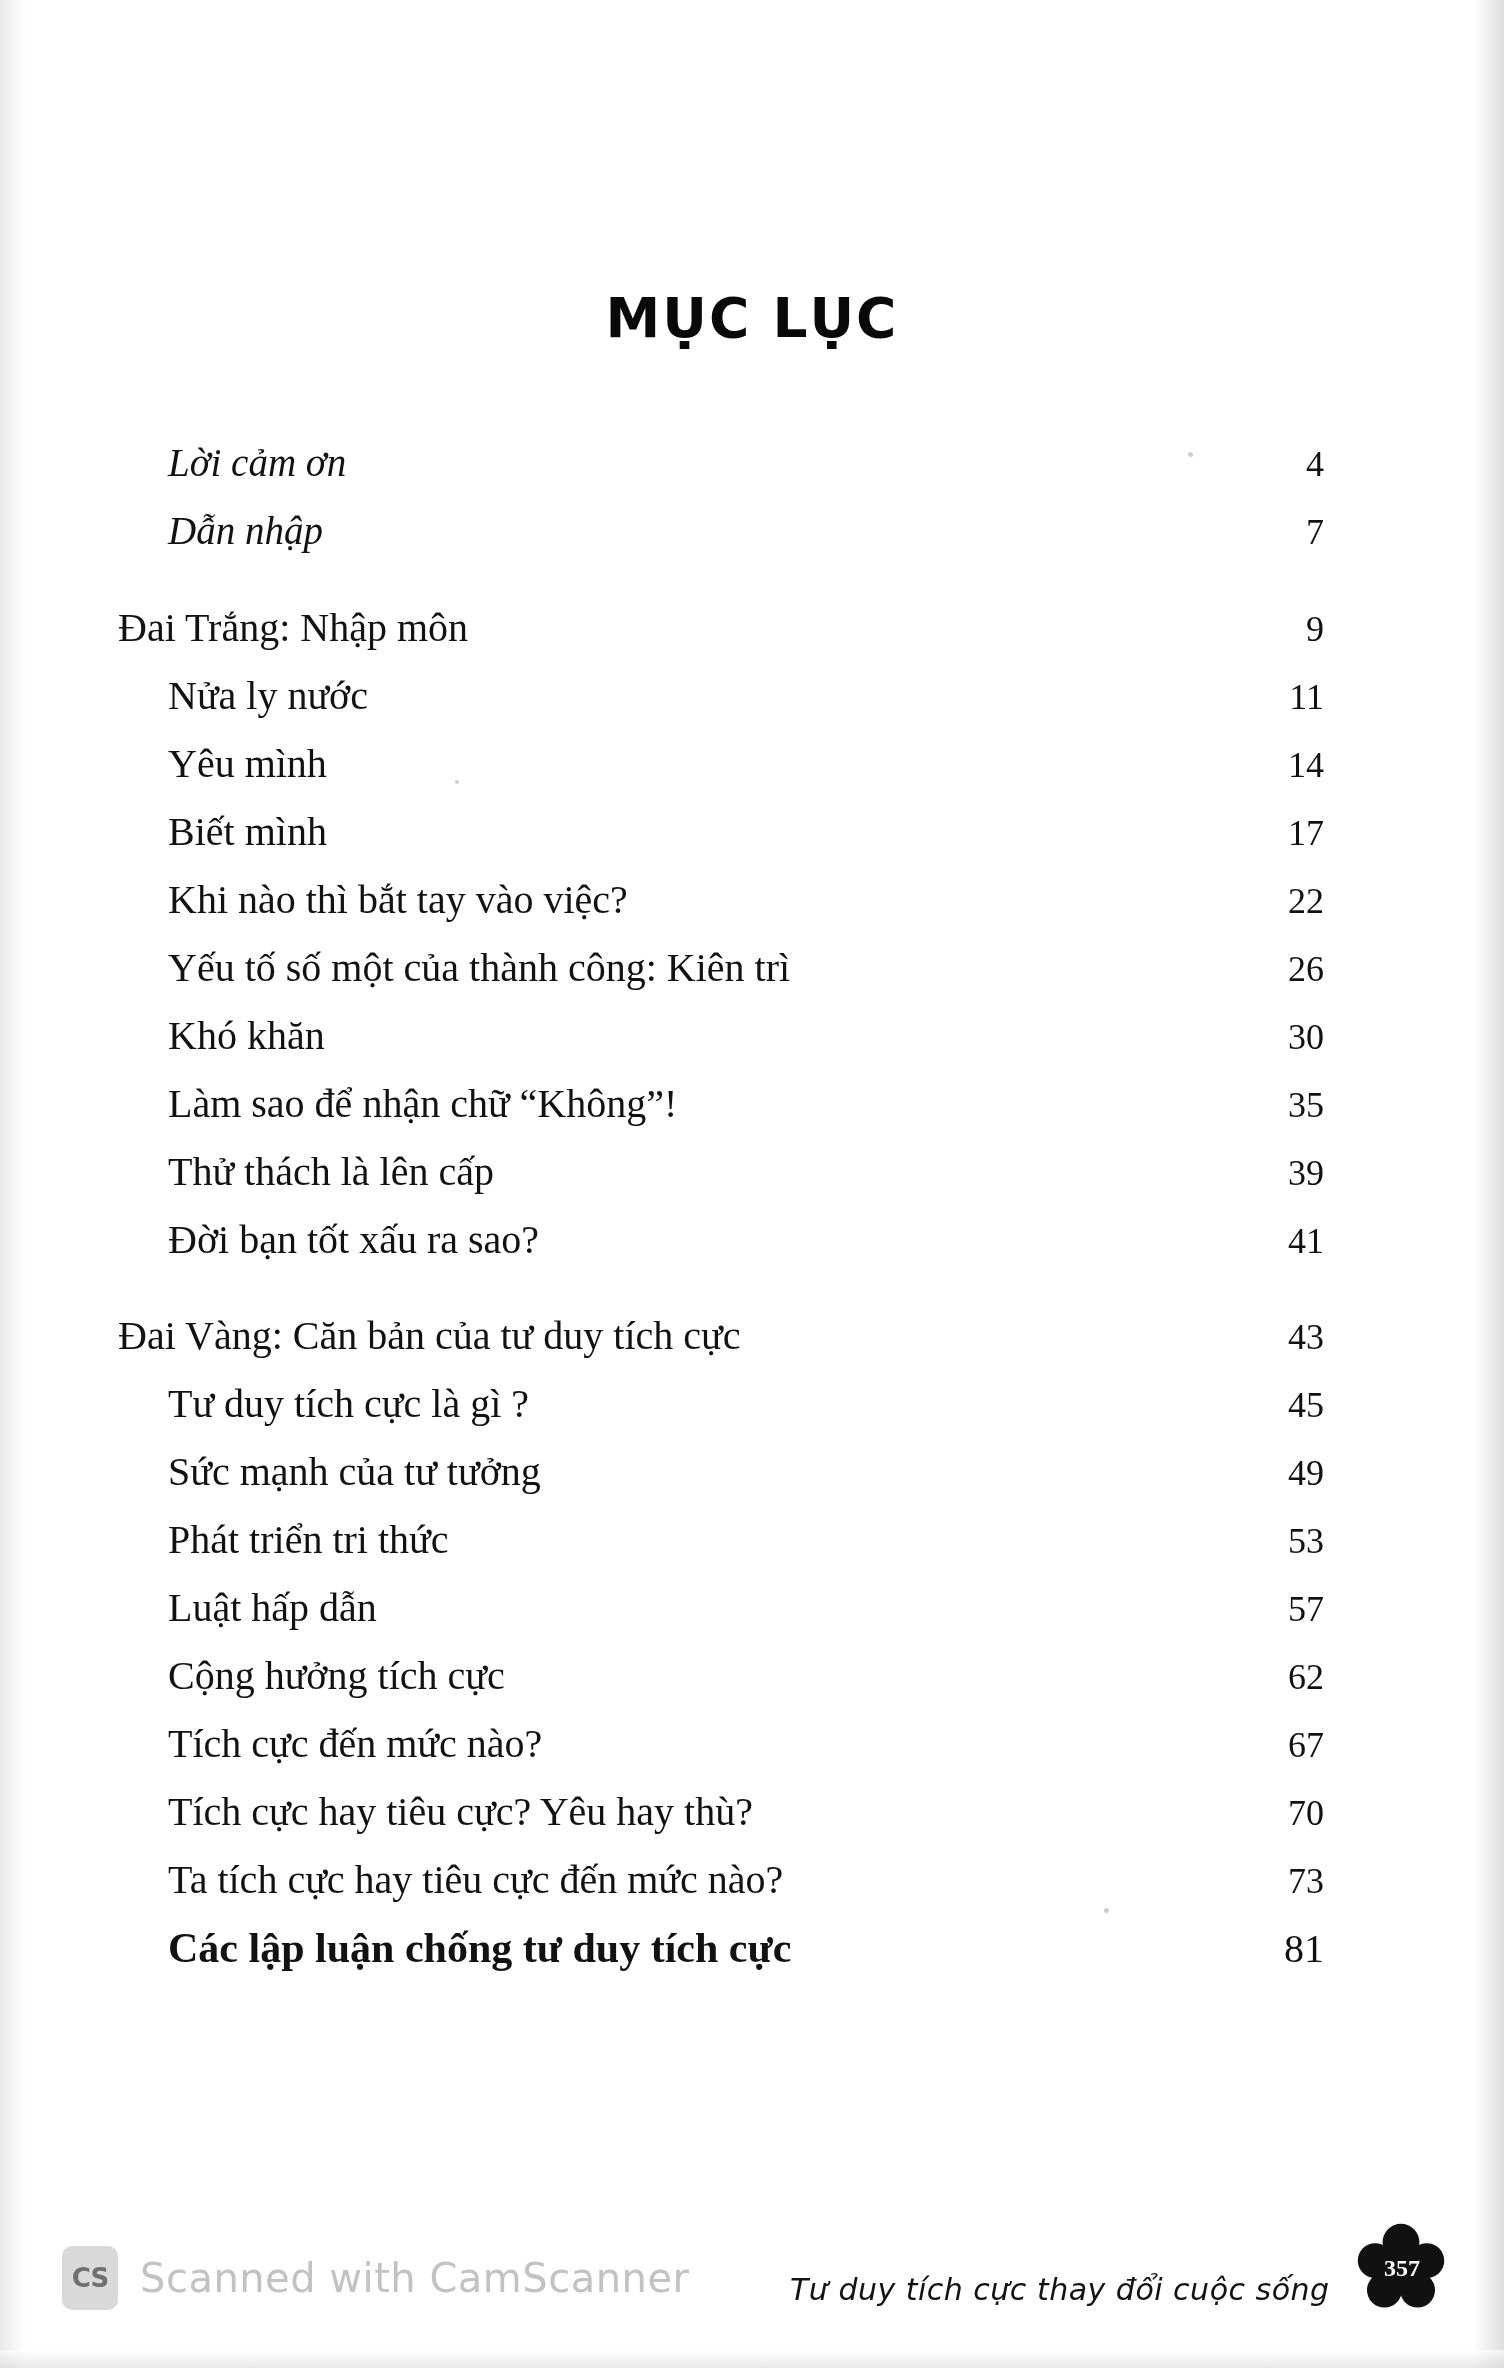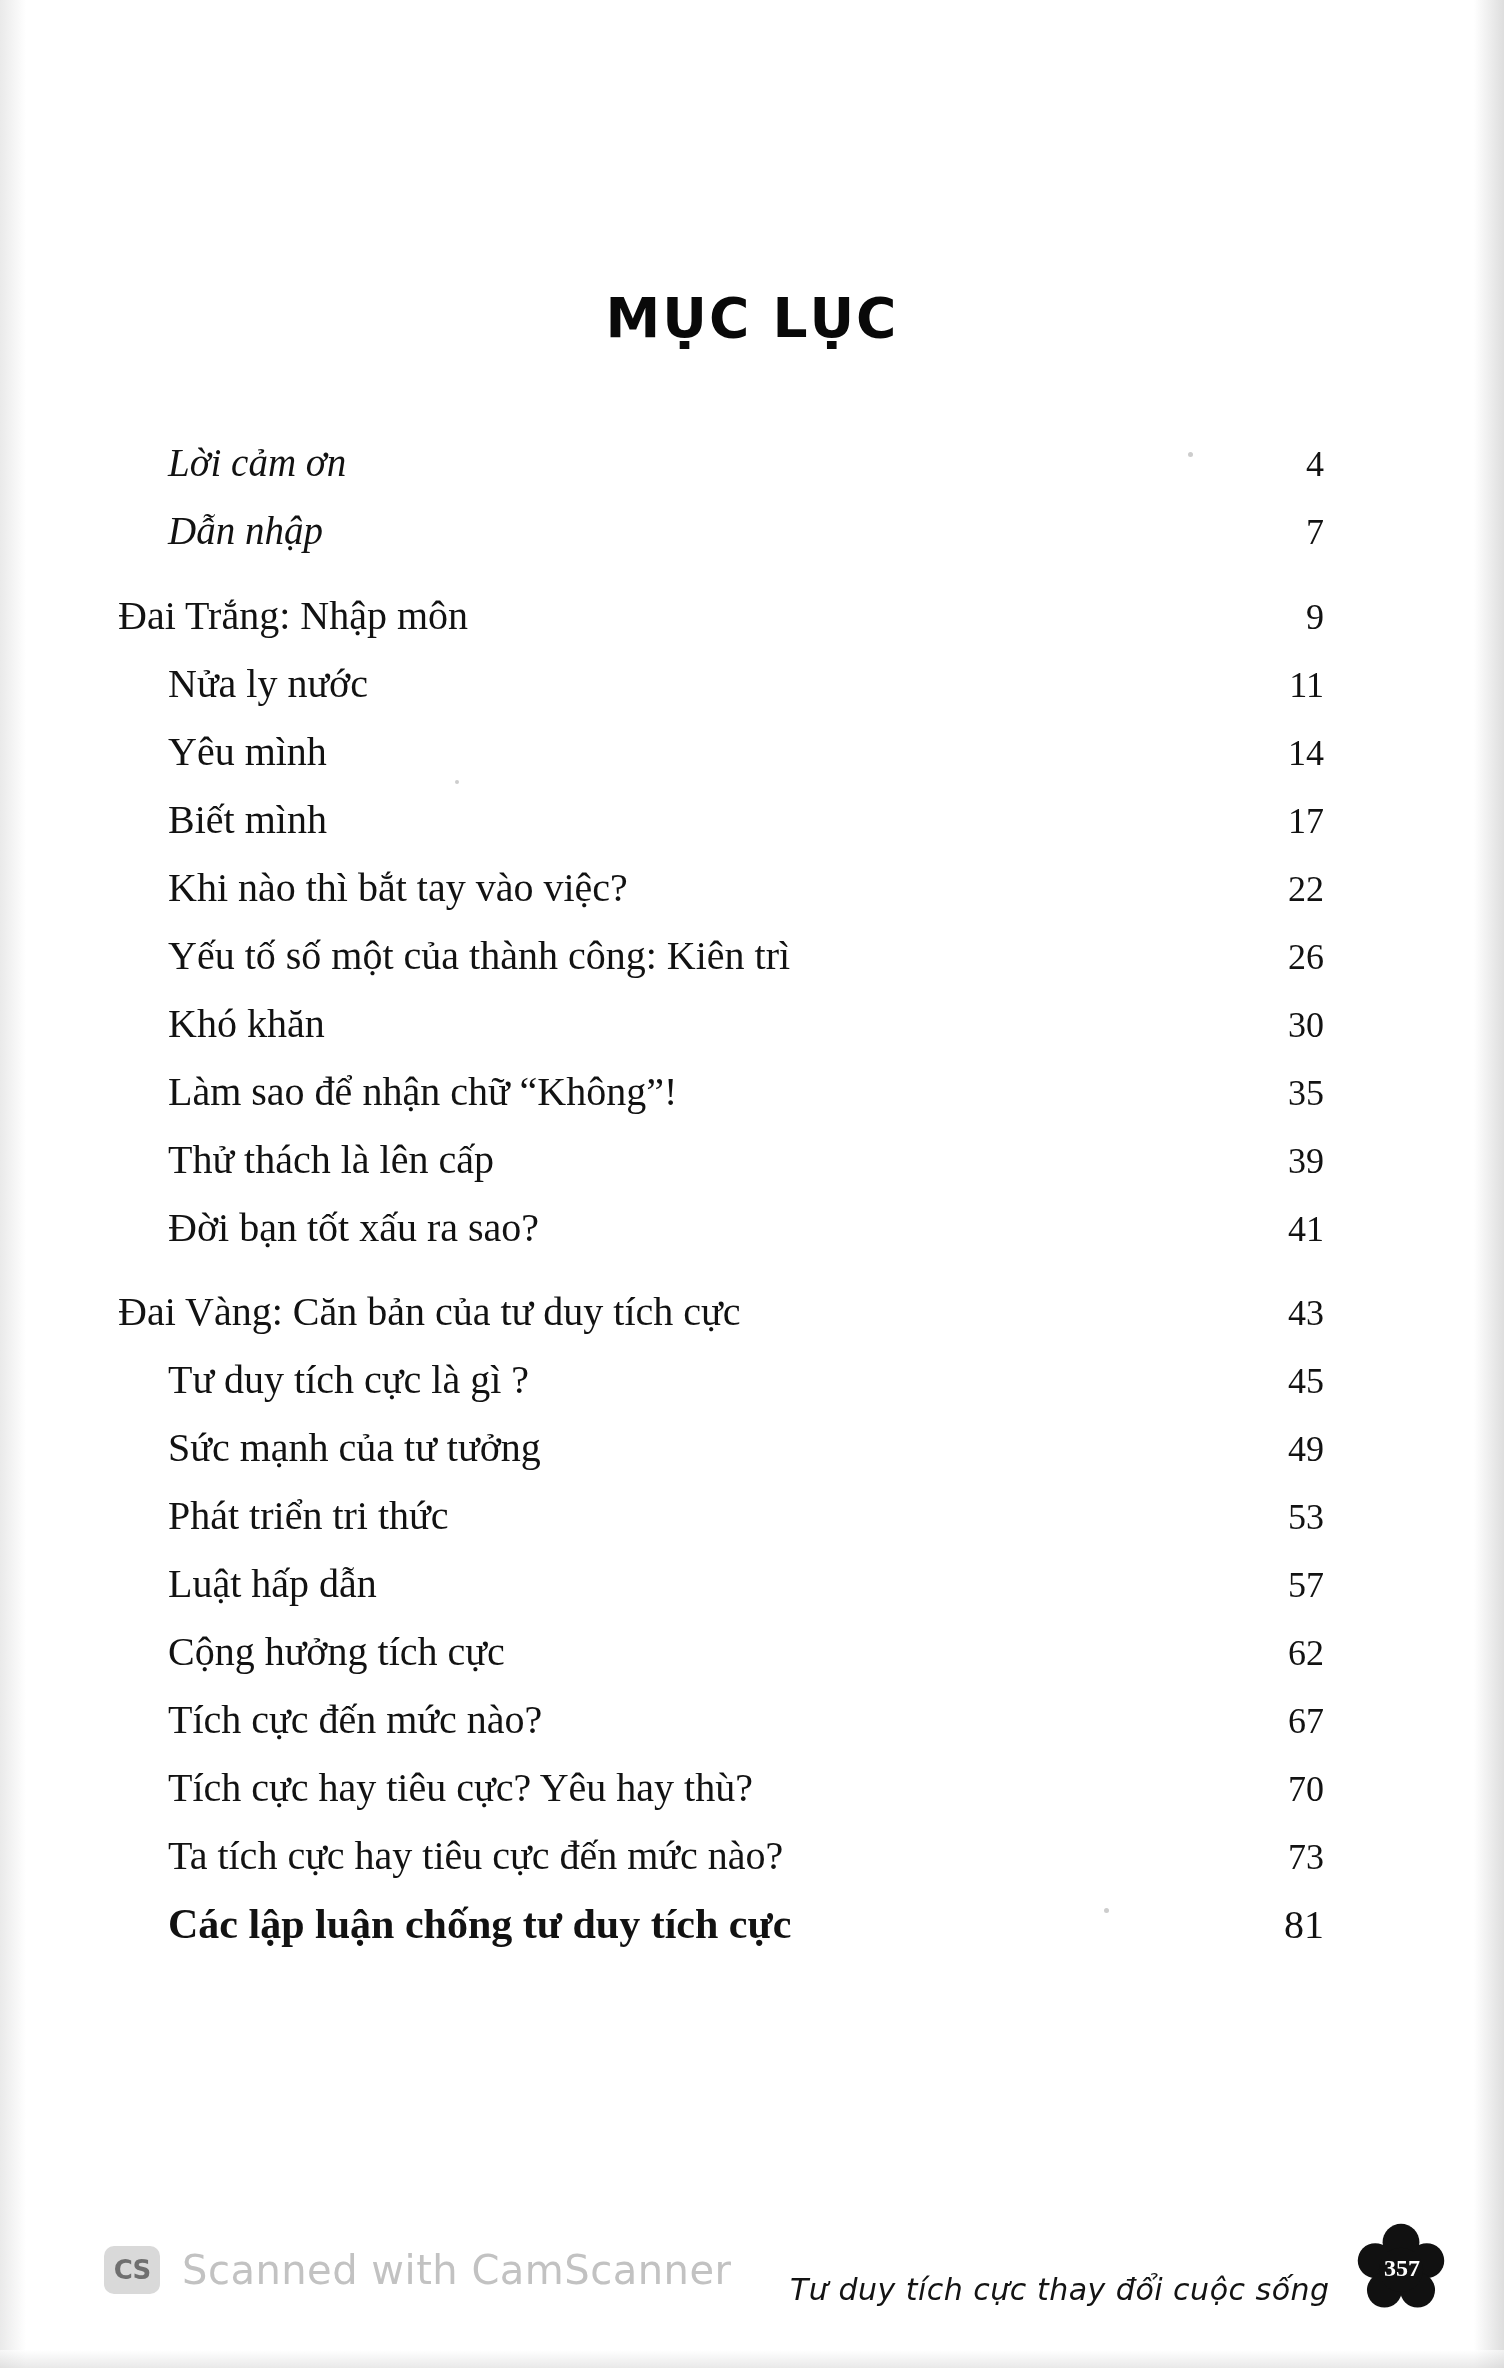--- a/index.html
+++ b/index.html
@@ -97,21 +97,21 @@
 
   .lvl-part .toc-label {
     padding-left: 0px;
     font-size: 40px;
   }
 
   .lvl-item .toc-label {
     padding-left: 50px;
   }
 
-  .gap-before { margin-top: 16px; }
+  .gap-before { margin-top: 28px; }
 
   
   .footer-running {
     position: absolute;
     left: 790px;
     top: 2232px;
     font-family: "DejaVu Sans", sans-serif;
     font-style: italic;
     font-size: 30px;
     letter-spacing: .5px;
@@ -151,32 +151,31 @@
   .watermark {
     position: absolute;
     left: 62px;
     top: 2246px;
     display: flex;
     align-items: center;
     gap: 22px;
   }
   .cs-logo {
     width: 56px;
-    height: 48px;
+    height: 64px;
     border-radius: 10px;
     background: #d9d9d9;
     color: #6f6f6f;
     font-family: "DejaVu Sans", sans-serif;
     font-size: 26px;
     font-weight: 700;
     display: flex;
     align-items: center;
     justify-content: center;
     letter-spacing: -1px;
-    margin-left: 42px;
   }
   .wm-text {
     font-family: "DejaVu Sans", sans-serif;
     font-size: 40px;
     color: #c2c2c2;
     letter-spacing: .5px;
   }
 
   
   .speck {

